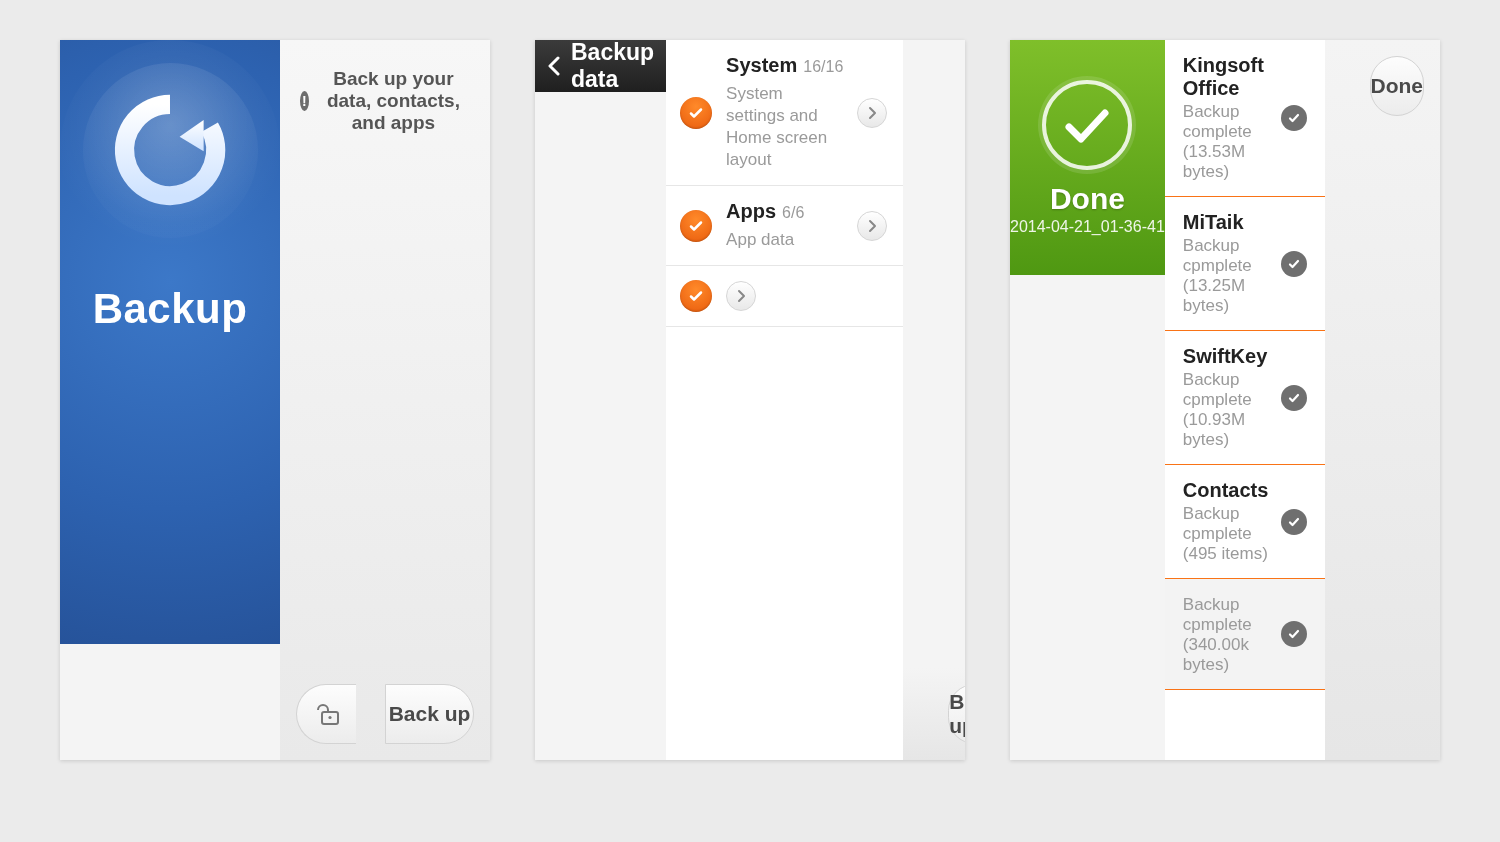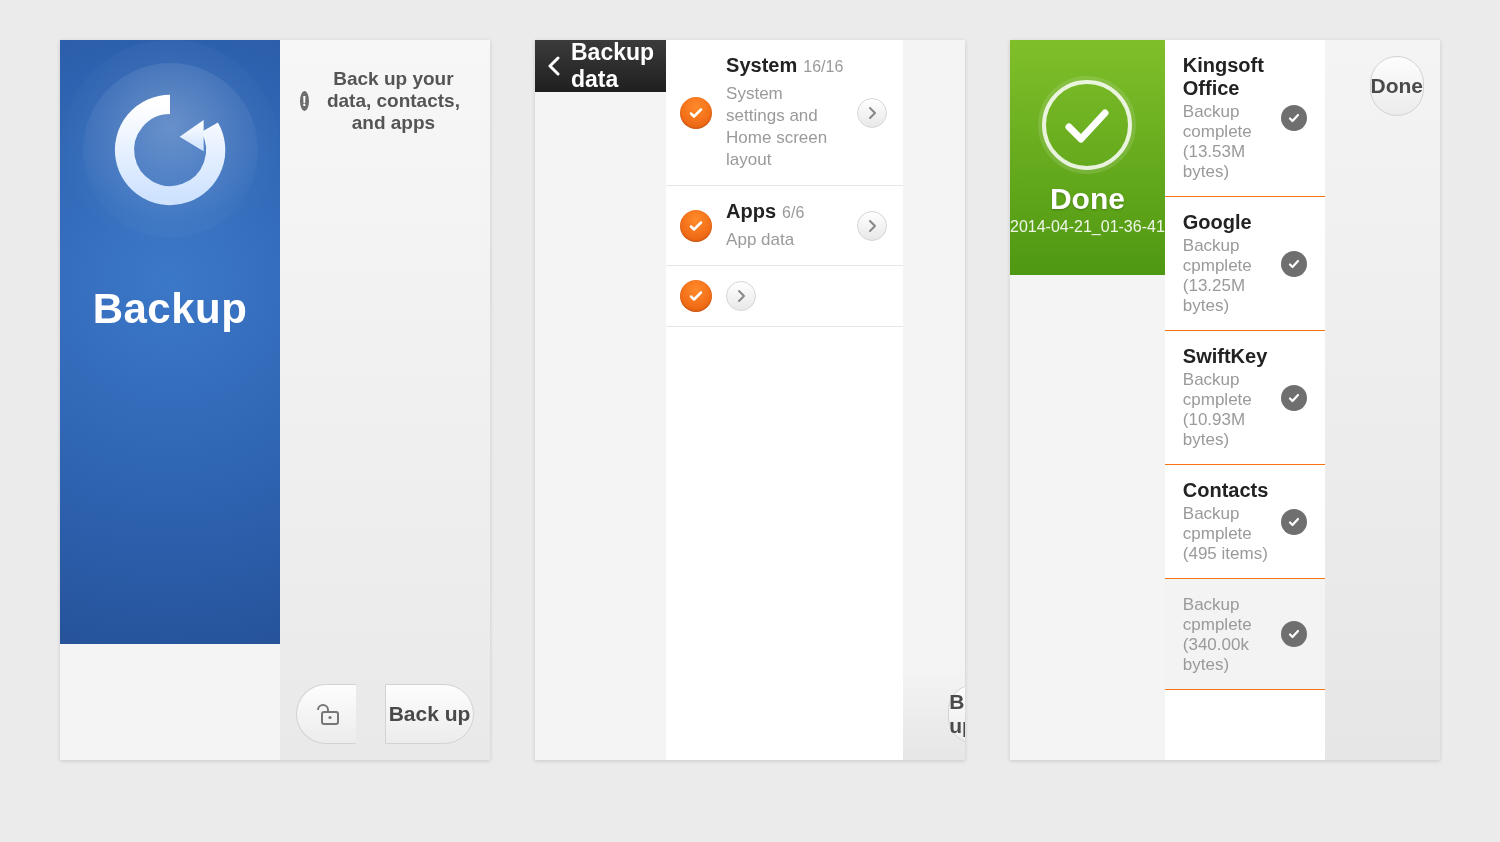--- a/index.html
+++ b/index.html
@@ -276,21 +276,21 @@
         <div class="s3-desc">Backup complete (13.53M bytes)</div>
       </div>
       <div class="check-grey">
         <svg width="14" height="14" viewBox="0 0 14 14">
             <path d="M3 7.5 l2.5 2.5 l5.5 -6" fill="none" stroke="#fff" stroke-width="2.2" stroke-linecap="round" stroke-linejoin="round"></path>
           </svg>
       </div>
     </div>
     <div class="s3-row">
       <div class="s3-text">
-        <div class="s3-name">Google</div>
+        <div class="s3-name">MiTaik</div>
         <div class="s3-desc">Backup cpmplete (13.25M bytes)</div>
       </div>
       <div class="check-grey">
         <svg width="14" height="14" viewBox="0 0 14 14">
             <path d="M3 7.5 l2.5 2.5 l5.5 -6" fill="none" stroke="#fff" stroke-width="2.2" stroke-linecap="round" stroke-linejoin="round"></path>
           </svg>
       </div>
     </div>
     <div class="s3-row">
       <div class="s3-text">

